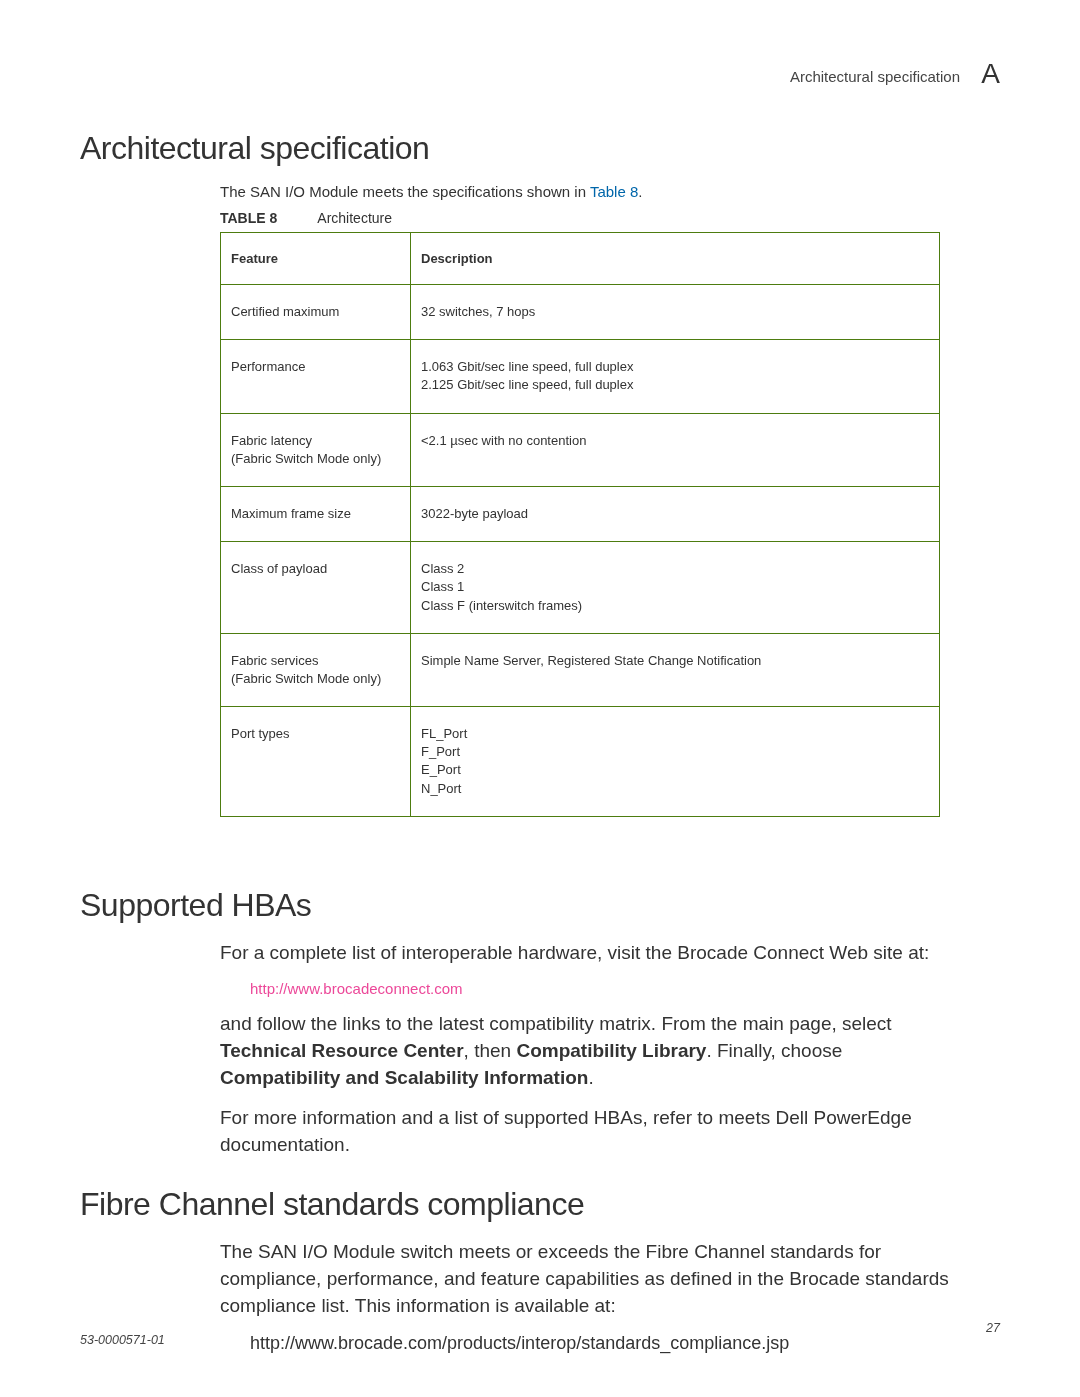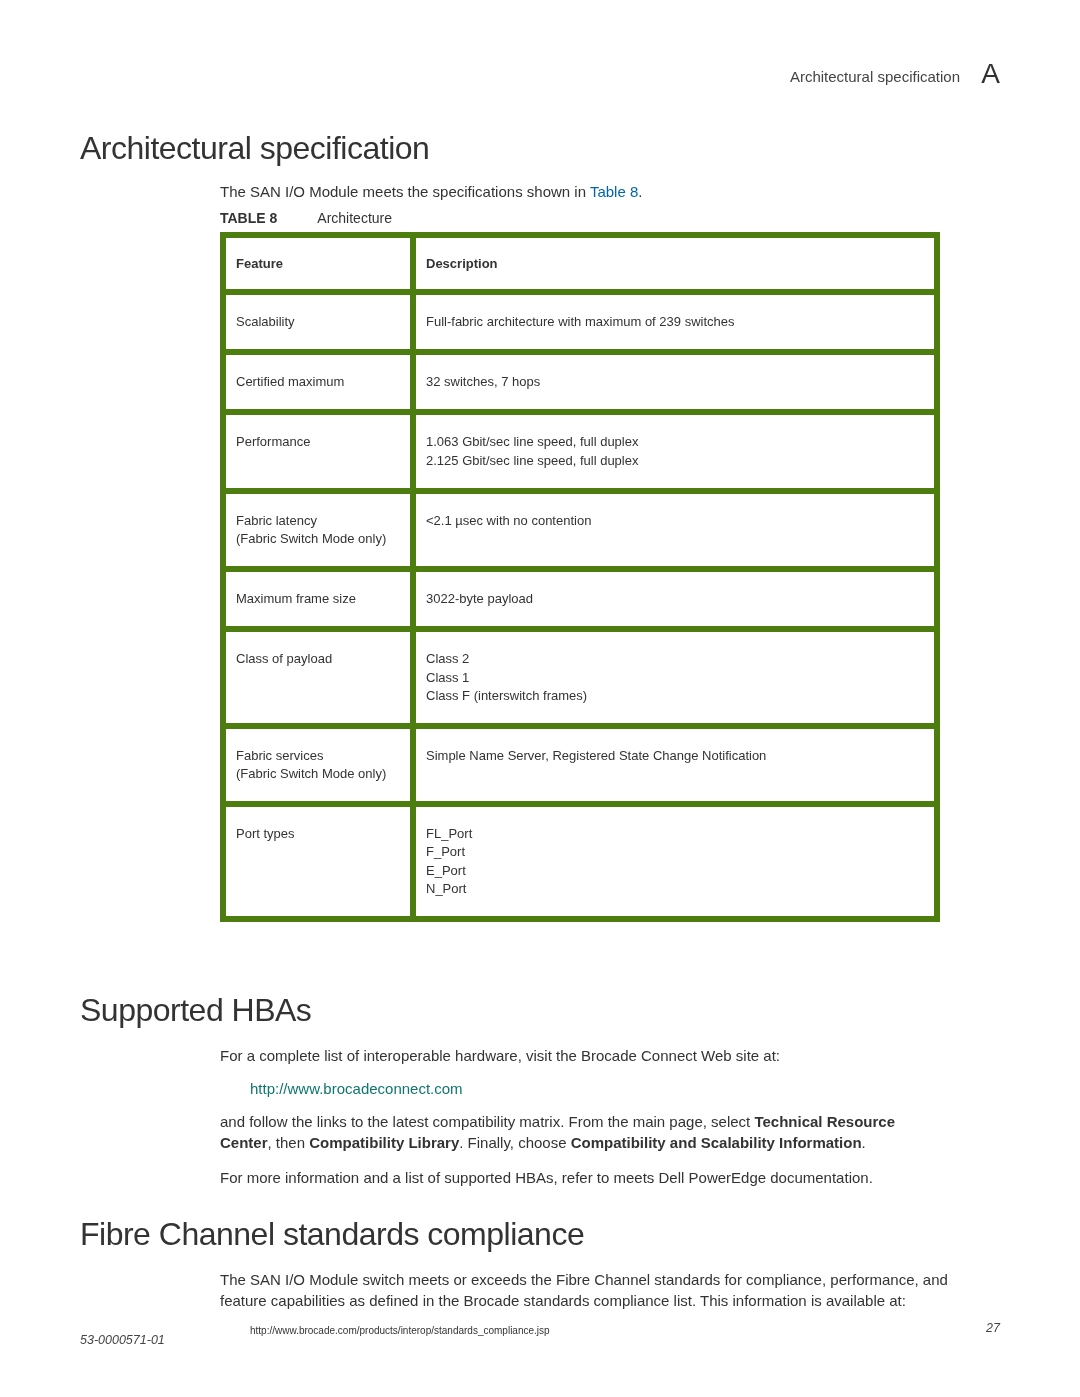--- a/index.html
+++ b/index.html
@@ -55,43 +55,43 @@
       margin-right: 40px;
     }
     table.arch {
       margin-left: 140px;
       border-collapse: collapse;
       width: 720px;
       font-size: 13px;
       color: #333;
     }
     table.arch th, table.arch td {
-      border: 6px solid #4d7c0f;
+      border: 1px solid #4d7c0f;
       text-align: left;
       vertical-align: top;
       padding: 18px 10px;
     }
     table.arch th {
       font-weight: bold;
       font-size: 13px;
     }
     table.arch th:first-child,
     table.arch td:first-child { width: 190px; }
     .cell-line { display: block; line-height: 1.4; }
     .body-text {
       margin-left: 140px;
-      font-size: 15px;
+      font-size: 19px;
       color: #333;
       margin-bottom: 14px;
       line-height: 1.4;
       max-width: 730px;
     }
     .body-text .bold { font-weight: bold; }
-    .link-text { color: #0f766e; margin-left: 170px; margin-bottom: 14px; font-size: 15px; }
-    .indent-url { margin-left: 170px; font-size: 10px; margin-bottom: 0; }
+    .link-text { color: #ec4899; margin-left: 170px; margin-bottom: 14px; font-size: 15px; }
+    .indent-url { margin-left: 170px; font-size: 18px; margin-bottom: 0; }
     .footer {
       position: absolute;
       bottom: 50px;
       left: 80px;
       right: 80px;
       font-size: 12.5px;
       font-style: italic;
       color: #444;
     }
     .footer-right {
@@ -121,28 +121,20 @@
 <table class="arch">
   <thead>
     <tr>
       <th>Feature</th>
       <th>Description</th>
     </tr>
   </thead>
   <tbody id="arch-body">
       <tr>
         <td>
-          <span class="cell-line">Scalability</span>
-        </td>
-        <td>
-          <span class="cell-line">Full-fabric architecture with maximum of 239 switches</span>
-        </td>
-      </tr>
-      <tr>
-        <td>
           <span class="cell-line">Certified maximum</span>
         </td>
         <td>
           <span class="cell-line">32 switches, 7 hops</span>
         </td>
       </tr>
       <tr>
         <td>
           <span class="cell-line">Performance</span>
         </td>

